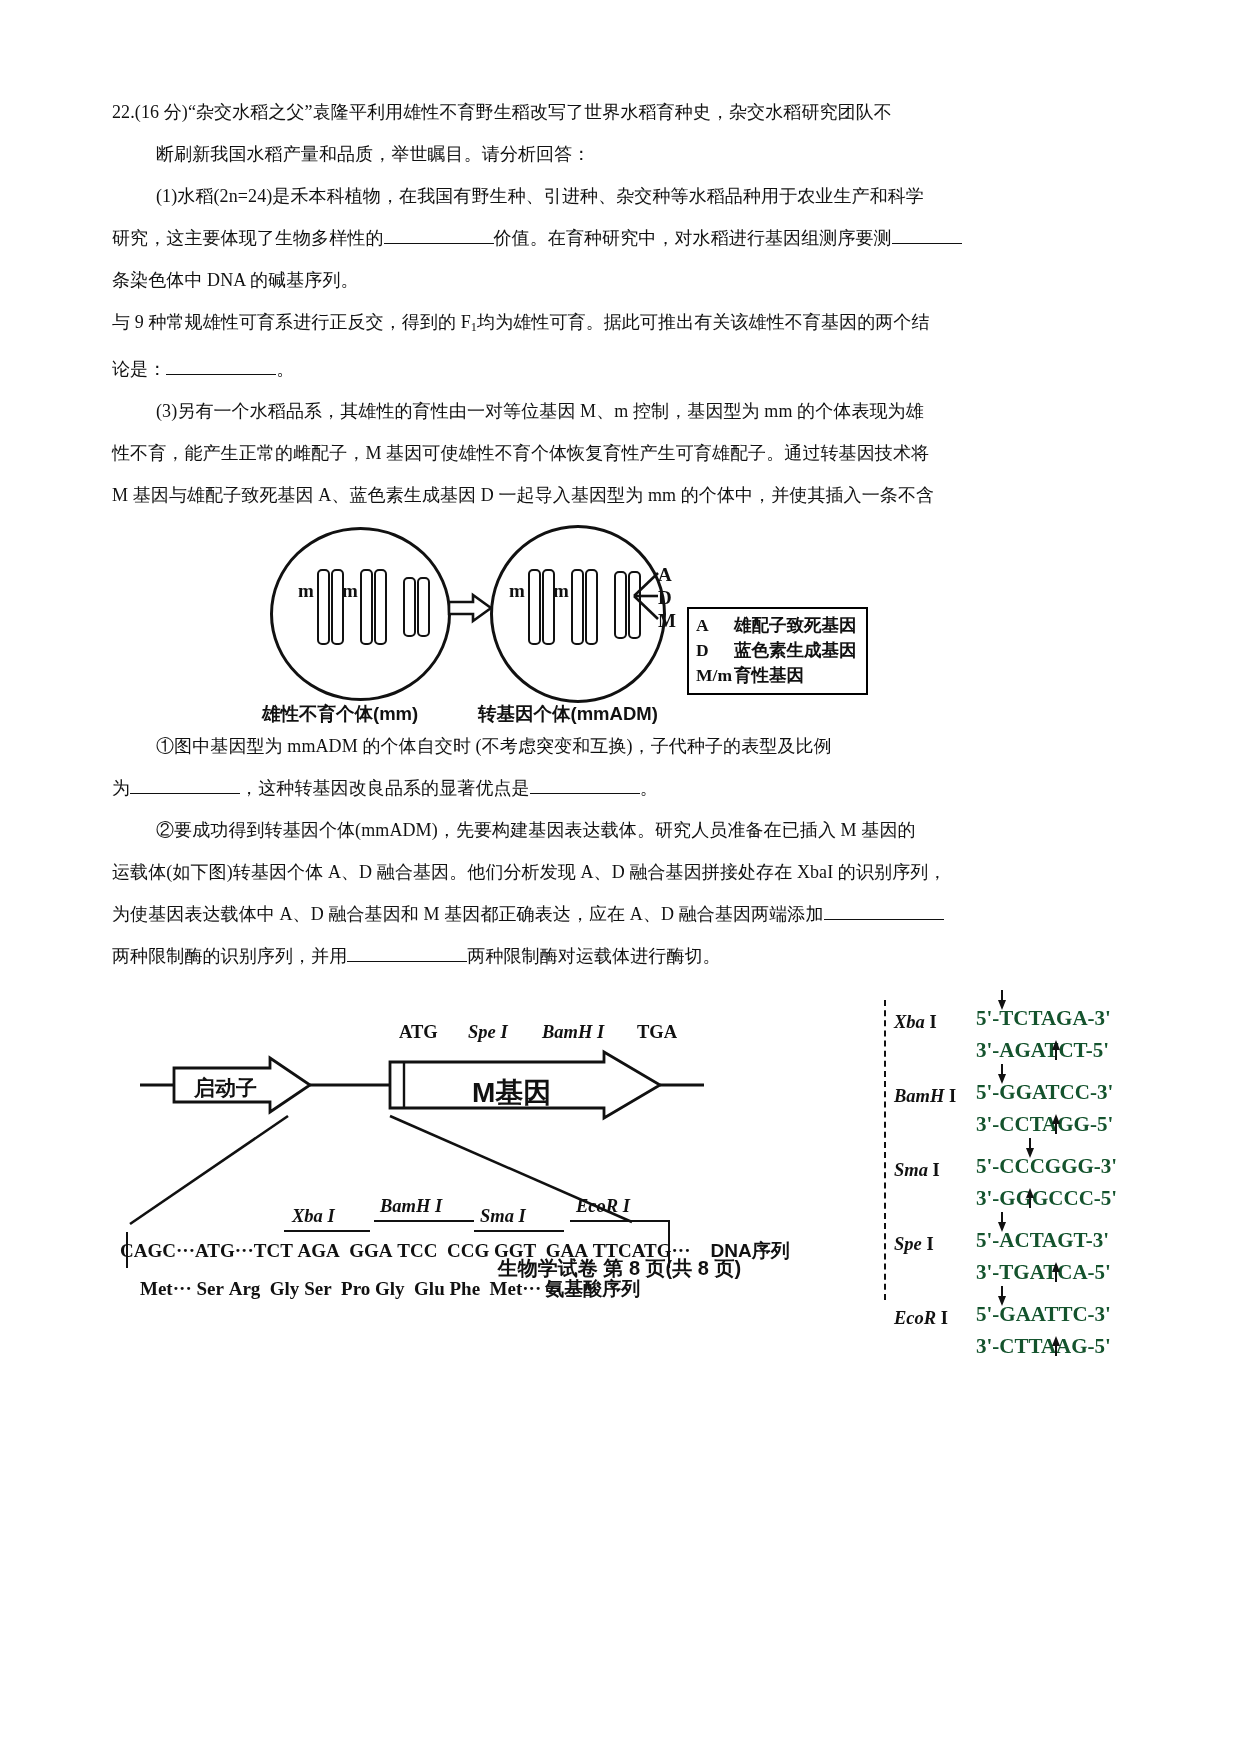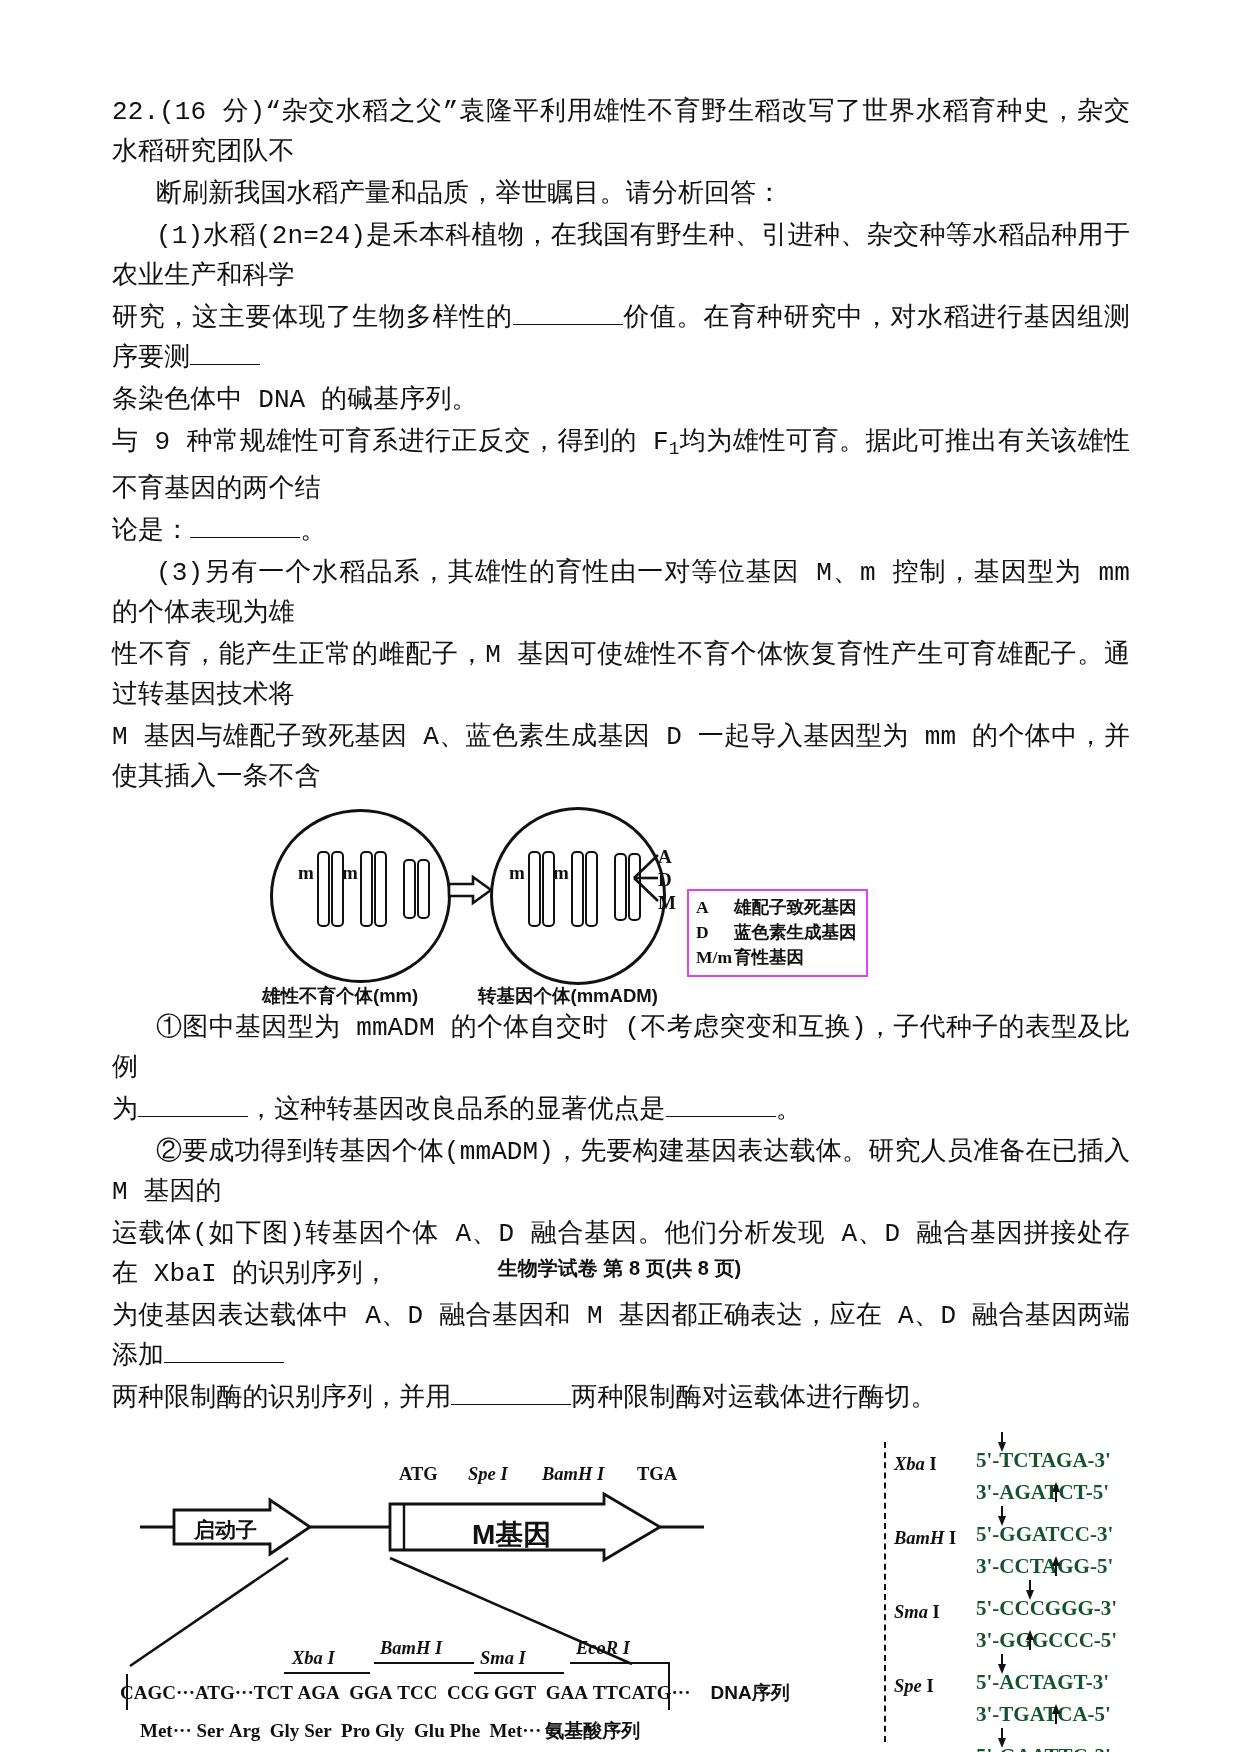--- a/index.html
+++ b/index.html
@@ -20,26 +20,25 @@
     overflow: hidden;
   }
   .content {
     position: absolute;
     left: 112px;
     top: 92px;
     width: 1018px;
   }
   p.q {
     margin: 0 0 2px 0;
-    font-size: 26px;
+    font-size: 18px;
     line-height: 40px;
     text-align: justify;
     text-justify: inter-ideograph;
     letter-spacing: 0.1px;
-    font-family: Liberation Mono, monospace;
   }
   .indent2 { text-indent: 44px; }
   .numhead {
     text-indent: 0;
     padding-left: 0;
   }
   .blank {
     display: inline-block;
     border-bottom: 1.6px solid #111;
     vertical-align: baseline;
@@ -92,21 +91,21 @@
     font-family: "Liberation Sans", sans-serif;
     font-weight: 700;
     font-size: 18.5px;
     color: #111;
     white-space: nowrap;
   }
   .legend {
     position: absolute;
     left: 575px;
     top: 86px;
-    border: 2px solid #d946ef;
+    border: 2px solid #000000;
     padding: 4px 9px 5px 7px;
     line-height: 25px;
   }
   .legend div {
     font-family: "Liberation Sans", sans-serif;
     font-weight: 700;
     font-size: 17.5px;
     white-space: nowrap;
     color: #111;
   }

